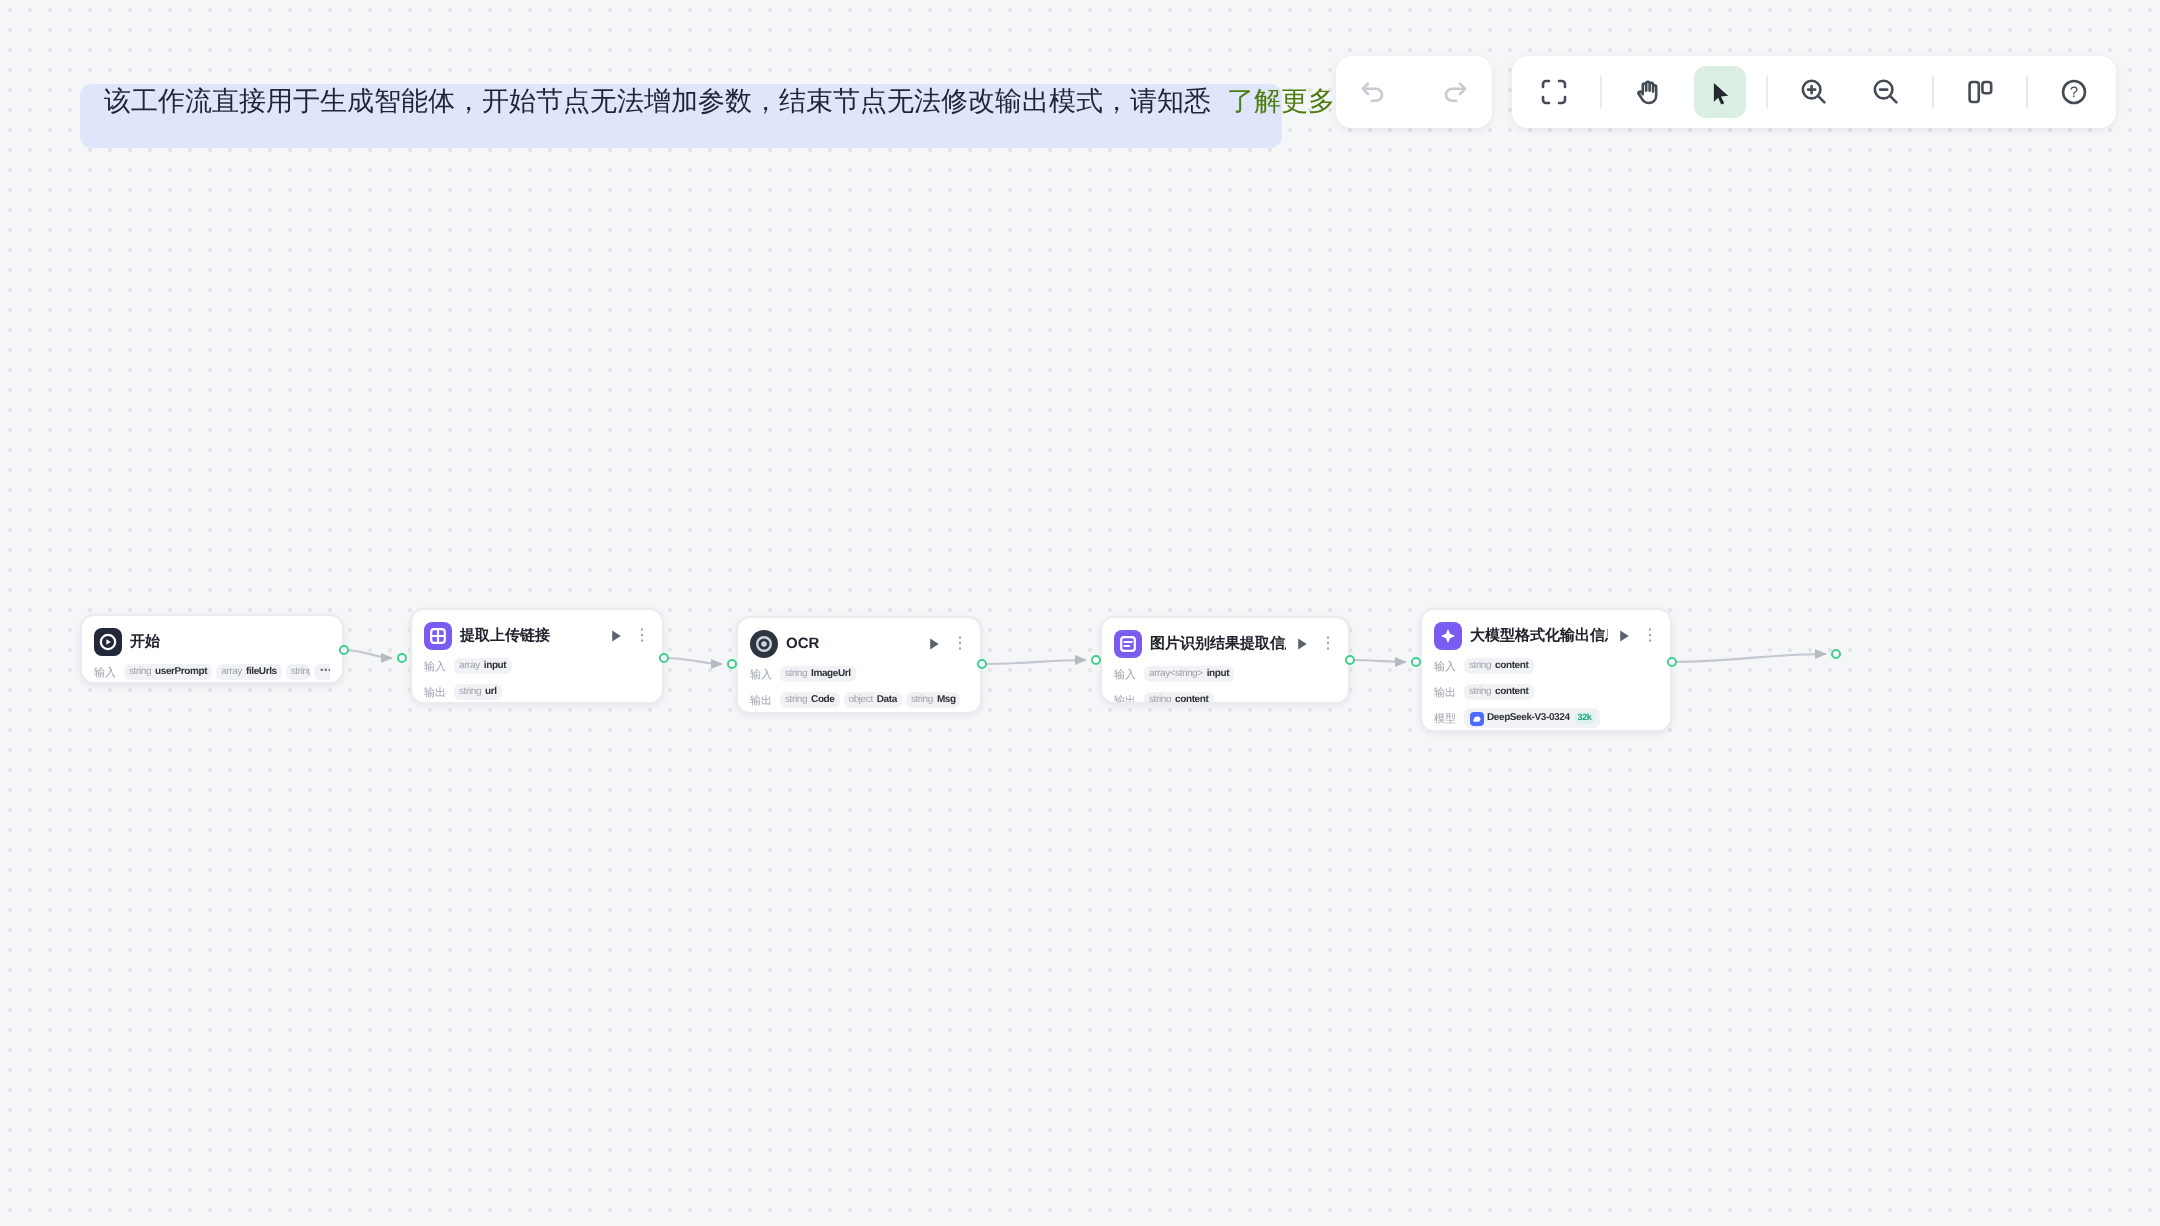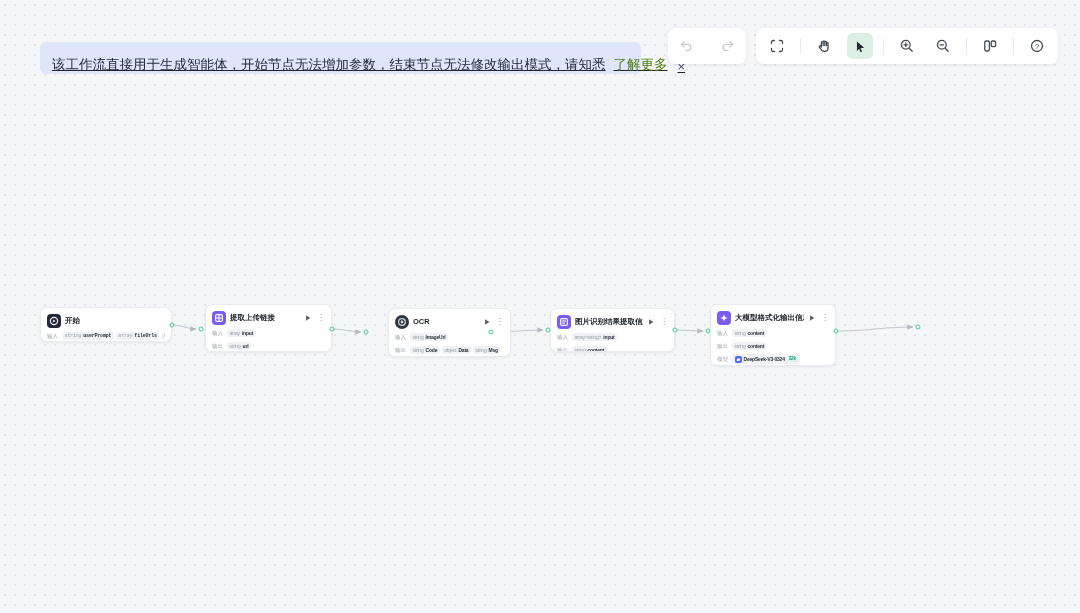--- a/index.html
+++ b/index.html
@@ -10,22 +10,22 @@
     background-image:radial-gradient(circle,#e2e4ea 1px,transparent 1.1px);
     background-size:10px 10px;
     position:relative;
     color:#1f2430;
   }
 
   
   .banner {
     position:absolute; left:40px; top:42px; width:601px; height:32px;
     background:#dfe5fa; border-radius:6px;
-    display:flex; align-items:flex-end; padding:0 12px;
-    font-size:13.5px; white-space:nowrap;text-decoration:underline;
+    display:flex; align-items:flex-start; padding:0 12px;
+    font-size:13.5px; white-space:nowrap;
   }
   .banner .txt { color:#1d2638; }
   .banner .link { color:#4d7c0f; margin-left:8px; cursor:pointer; }
   .banner .close { color:#454d5e; margin-left:10px; cursor:pointer; font-size:13px; }
 
   
   .tb {
     position:absolute; top:28px; height:36px; background:#ffffff;
     border-radius:8px; box-shadow:0 1px 4px rgba(25,30,45,.07);
     display:flex; align-items:center; justify-content:center;
@@ -162,21 +162,21 @@
         <path d="M0 0.6 L5.6 3 L0 5.4 Z" fill="#b6bac3"></path>
       </marker>
     </defs>
     <path d="M172 325 C182 325 188 329 196 329" stroke="#c3c7cf" stroke-width="1.1" fill="none" marker-end="url(#arr)"></path>
     <path d="M332 329 C345 329 352 332 361 332" stroke="#c3c7cf" stroke-width="1.1" fill="none" marker-end="url(#arr)"></path>
     <path d="M491 332 C512 332 525 330 543 330" stroke="#c3c7cf" stroke-width="1.1" fill="none" marker-end="url(#arr)"></path>
     <path d="M675 330 C687 330 695 331 703 331" stroke="#c3c7cf" stroke-width="1.1" fill="none" marker-end="url(#arr)"></path>
     <path d="M836 331 C866 331 884 327 913 327" stroke="#c3c7cf" stroke-width="1.1" fill="none" marker-end="url(#arr)"></path>
   </svg>
 
-  <div class="node" style="left:40px; top:307px; width:132px; height:35px;font-family:Liberation Mono, monospace;">
+  <div class="node" style="left:40px; top:307px; width:132px; height:35px;">
     <div class="node-head">
       <span class="node-ico ico-dark">
         <svg width="10" height="10" viewBox="0 0 10 10">
             <circle cx="5" cy="5" r="3.6" fill="none" stroke="#fff" stroke-width="1.1"></circle>
             <path d="M4.2 3.6 L6.4 5 L4.2 6.4 Z" fill="#fff"></path>
           </svg>
       </span>
       <span class="node-title">开始</span>
     </div>
     <div class="row">
@@ -221,21 +221,21 @@
     </div>
     <div class="row">
       <span class="rlab">输出</span>
       <span class="tag">
           <span class="t">string</span>
           <span class="n">url</span>
         </span>
     </div>
   </div>
 
-  <div class="node" style="left:388px; top:308px; width:123px; height:49px;">
+  <div class="node" style="left:368px; top:308px; width:123px; height:49px;">
     <div class="node-head">
       <span class="node-ico ico-round">
         <svg width="10" height="10" viewBox="0 0 10 10">
             <circle cx="5" cy="5" r="3.4" fill="none" stroke="#cfd4dc" stroke-width="1.2"></circle>
             <circle cx="5" cy="5" r="1.4" fill="#cfd4dc"></circle>
           </svg>
       </span>
       <span class="node-title">OCR</span>
       <span class="node-act">
         <svg width="8" height="8" viewBox="0 0 10 10">

